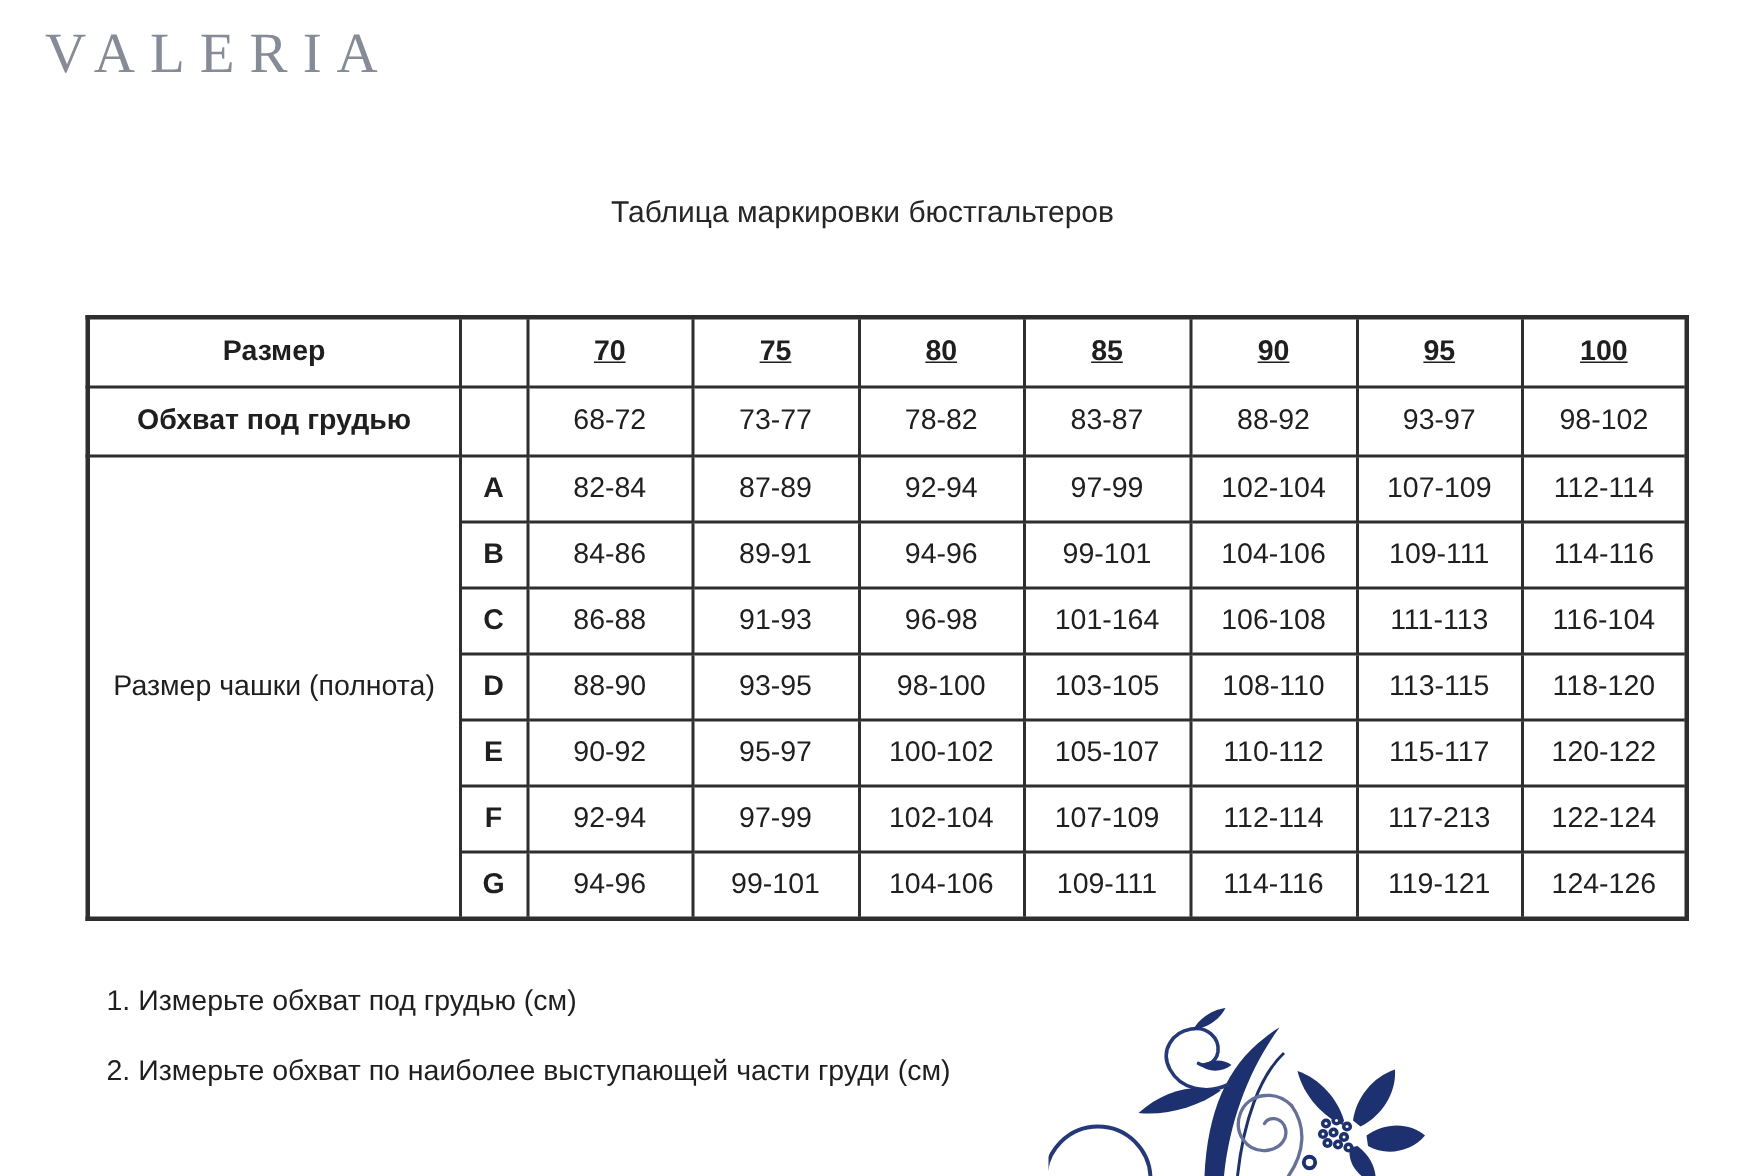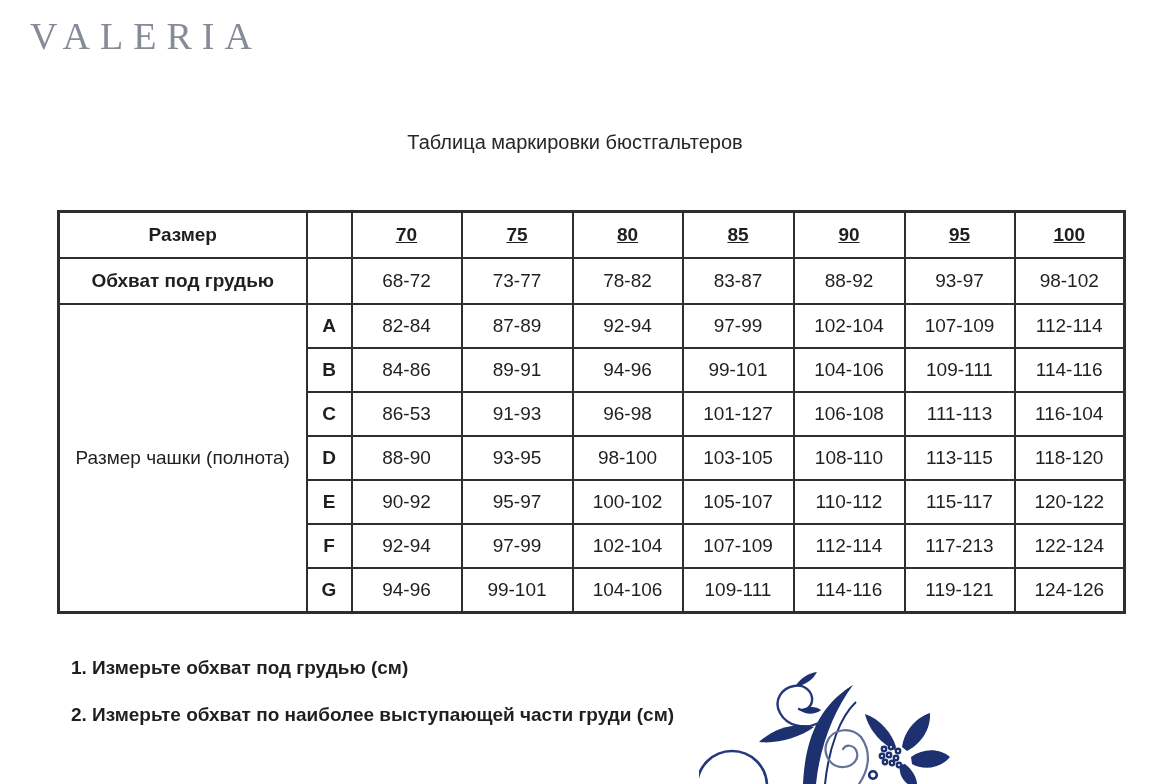--- a/index.html
+++ b/index.html
@@ -50,21 +50,21 @@
   td.lbl   { text-align: left; padding-left: 13px; font-weight: 700; }
   td.hdr   { font-weight: 700; text-decoration: underline; }
   td.letter{ font-weight: 700; }
   td.cup-label { text-align: left; padding-left: 13px; padding-right: 55px; font-weight: 400; line-height: 26px; }
   tr.r-top td { height: 44px; }
   tr.r-cup td { height: 42px; }
 
   
   .instructions {
     position: absolute; left: 71px; top: 656px;
-    font-size: 19px; font-weight: 700; color: #1f1f1f;
+    font-size: 19px; font-weight: 400; color: #1f1f1f;
   }
   .instructions .line { margin: 0 0 23px 0; line-height: 24px; }
 
   
   .ornament { position: absolute; right: 0; bottom: 0; width: 283px; height: 119px; }
 </style>
 </head>
 <body>
 
 <div class="page">
@@ -124,24 +124,24 @@
         <td>84-86</td>
         <td>89-91</td>
         <td>94-96</td>
         <td>99-101</td>
         <td>104-106</td>
         <td>109-111</td>
         <td>114-116</td>
       </tr>
       <tr class="r-cup">
         <td class="lav letter">C</td>
-        <td>86-53</td>
+        <td>86-88</td>
         <td>91-93</td>
         <td>96-98</td>
-        <td>101-127</td>
+        <td>101-164</td>
         <td>106-108</td>
         <td>111-113</td>
         <td>116-104</td>
       </tr>
       <tr class="r-cup">
         <td class="lav letter">D</td>
         <td>88-90</td>
         <td>93-95</td>
         <td>98-100</td>
         <td>103-105</td>

